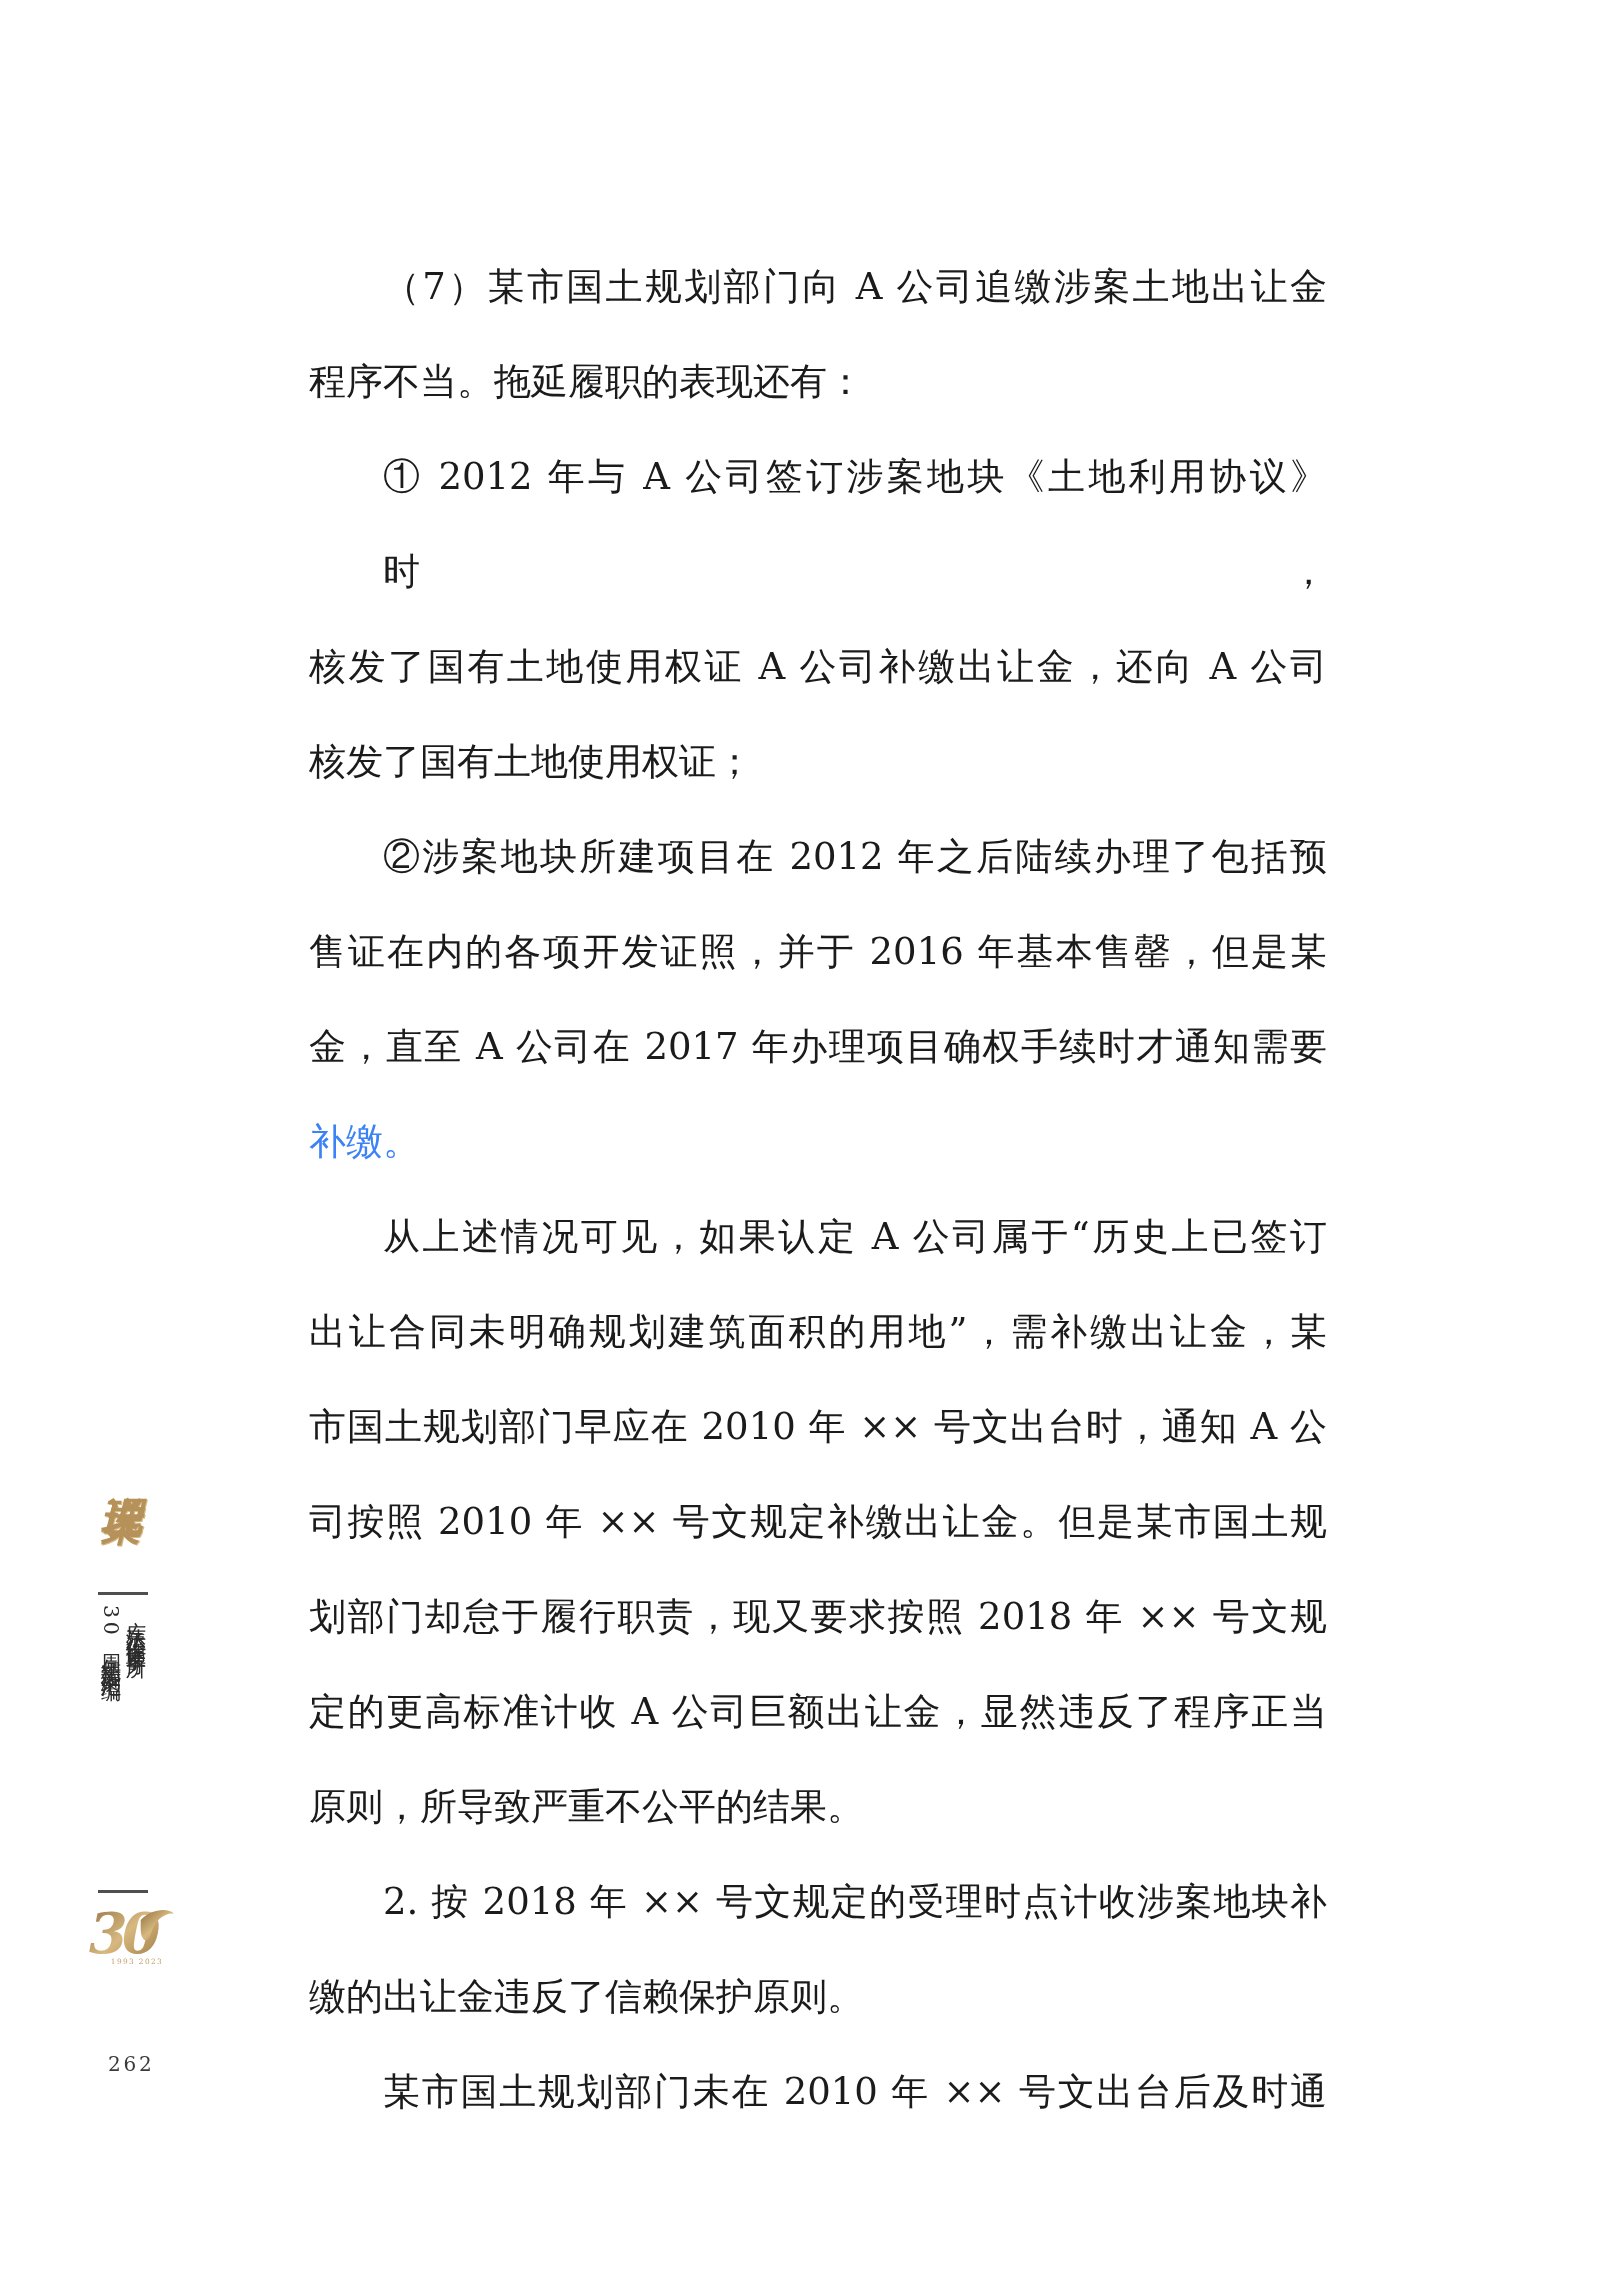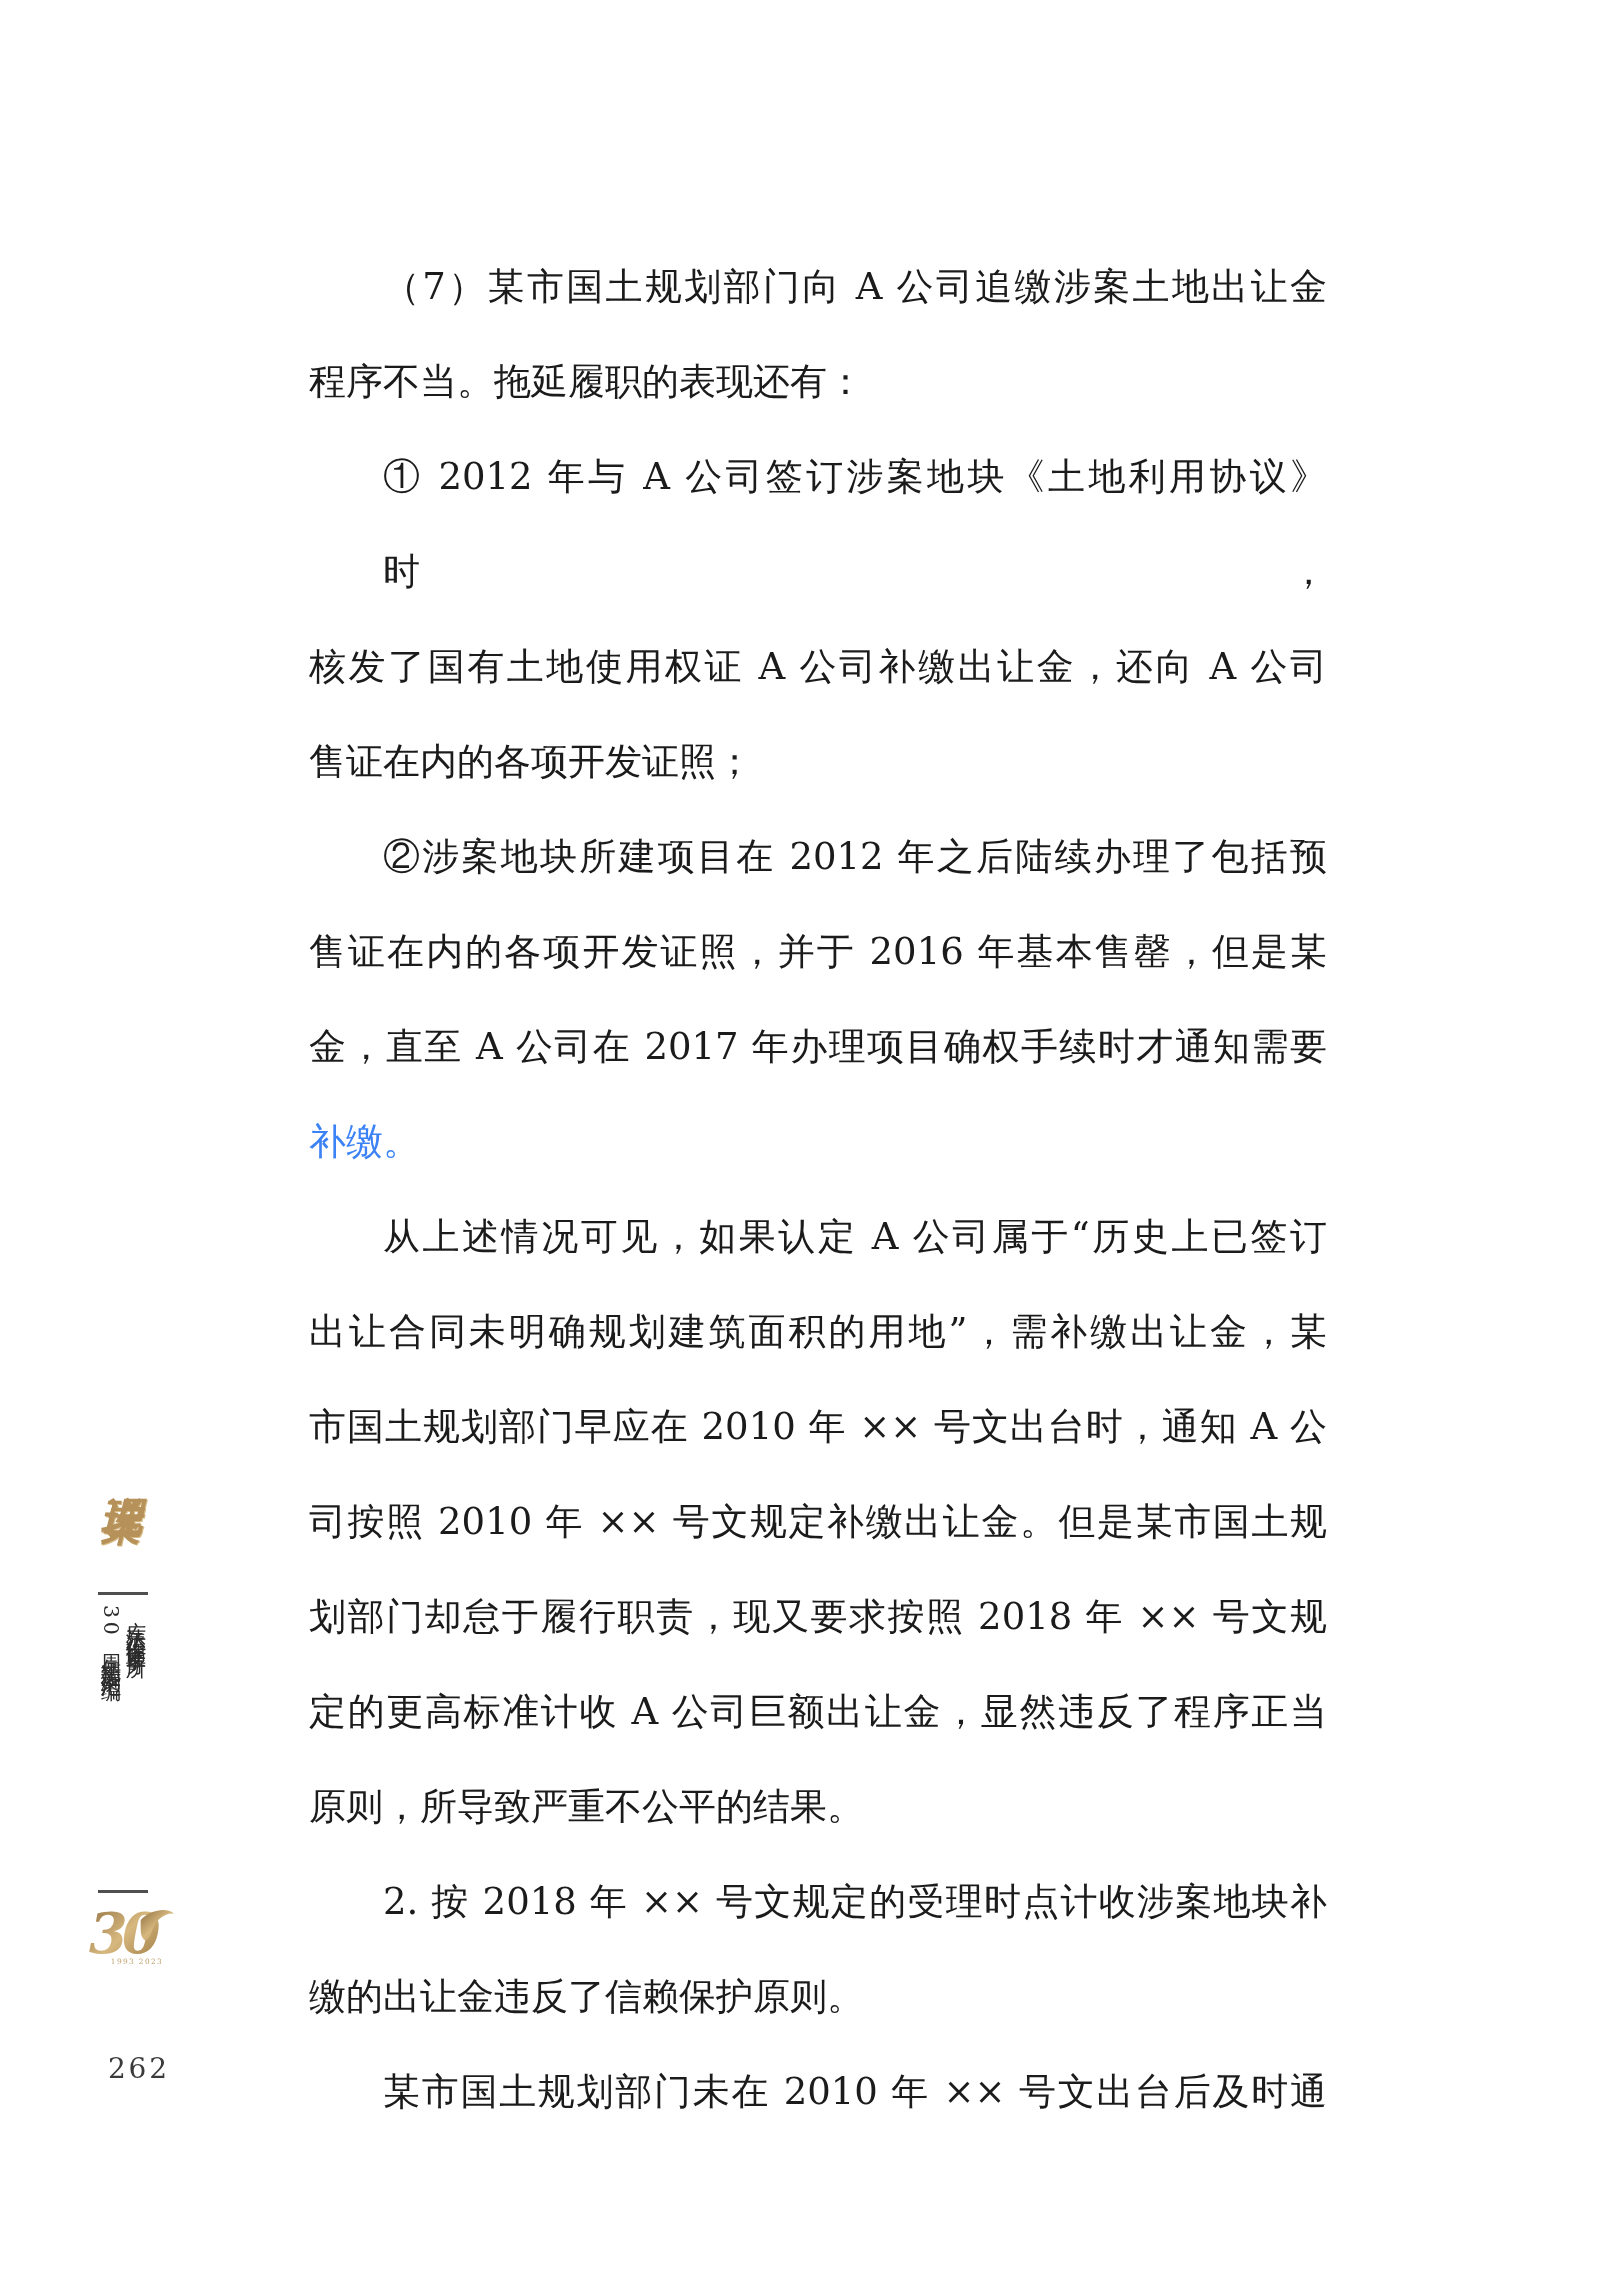--- a/index.html
+++ b/index.html
@@ -35,21 +35,21 @@
   .rule-bottom{top:1890px;}
   .vertical-taglines{
     position:absolute;left:98px;top:1605px;height:269px;
     writing-mode:vertical-rl;text-orientation:mixed;
     font-family:"DejaVu Serif","Liberation Serif",serif;
     color:#2b2b2b;font-size:20.4px;line-height:25px;letter-spacing:3.7px;
   }
   .anniversary-logo{position:absolute;left:89px;top:1905px;}
   .page-number{
     position:absolute;left:108px;top:2052px;
-    font-size:28px;color:#3a3a3a;letter-spacing:2.8px;
+    font-size:20px;color:#3a3a3a;letter-spacing:2.8px;
     font-family:"DejaVu Serif","Liberation Serif",serif;
   }
 </style>
 </head>
 <body>
 
 <div class="brand-calligraphy">案理说</div>
 
 <div class="rule rule-top"></div>
 
@@ -73,21 +73,21 @@
   <text x="52" y="64" text-anchor="middle" font-size="8" letter-spacing="1.5" fill="#bfa06d" font-family="DejaVu Serif, Liberation Serif, serif">1993 2023</text>
 </svg>
 
 <div class="page-number">262</div>
 
 <div class="main-text" id="text-block">
     <div class="line indent" style="color: rgb(27, 27, 27);">（7）某市国土规划部门向 A 公司追缴涉案土地出让金</div>
     <div class="line nojust" style="color: rgb(27, 27, 27);">程序不当。拖延履职的表现还有：</div>
     <div class="line indent" style="color: rgb(27, 27, 27);">① 2012 年与 A 公司签订涉案地块《土地利用协议》时，</div>
     <div class="line" style="color: rgb(27, 27, 27);">核发了国有土地使用权证 A 公司补缴出让金，还向 A 公司</div>
-    <div class="line nojust" style="color: rgb(27, 27, 27);">售证在内的各项开发证照；</div>
+    <div class="line nojust" style="color: rgb(27, 27, 27);">核发了国有土地使用权证；</div>
     <div class="line indent" style="color: rgb(27, 27, 27);">②涉案地块所建项目在 2012 年之后陆续办理了包括预</div>
     <div class="line" style="color: rgb(27, 27, 27);">售证在内的各项开发证照，并于 2016 年基本售罄，但是某</div>
     <div class="line" style="color: rgb(27, 27, 27);">金，直至 A 公司在 2017 年办理项目确权手续时才通知需要</div>
     <div class="line nojust" style="color: #3b82f6;">补缴。</div>
     <div class="line indent" style="color: rgb(27, 27, 27);">从上述情况可见，如果认定 A 公司属于“历史上已签订</div>
     <div class="line" style="color: rgb(27, 27, 27);">出让合同未明确规划建筑面积的用地”，需补缴出让金，某</div>
     <div class="line" style="color: rgb(27, 27, 27);">市国土规划部门早应在 2010 年 ×× 号文出台时，通知 A 公</div>
     <div class="line" style="color: rgb(27, 27, 27);">司按照 2010 年 ×× 号文规定补缴出让金。但是某市国土规</div>
     <div class="line" style="color: rgb(27, 27, 27);">划部门却怠于履行职责，现又要求按照 2018 年 ×× 号文规</div>
     <div class="line" style="color: rgb(27, 27, 27);">定的更高标准计收 A 公司巨额出让金，显然违反了程序正当</div>

